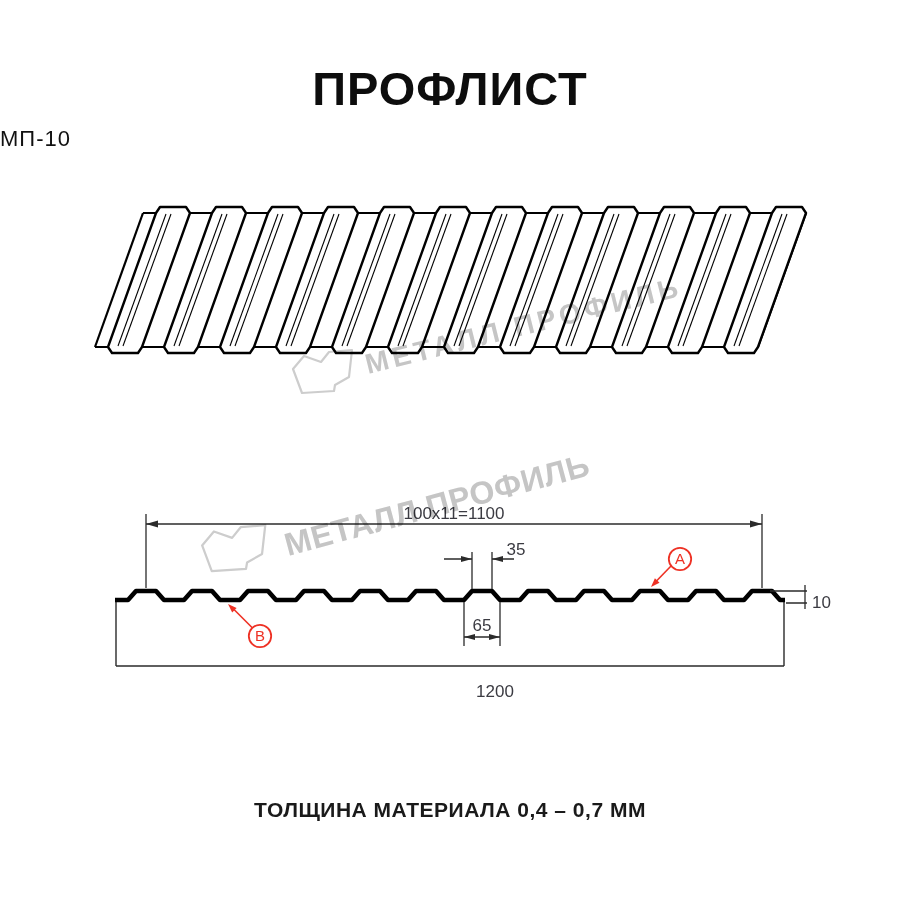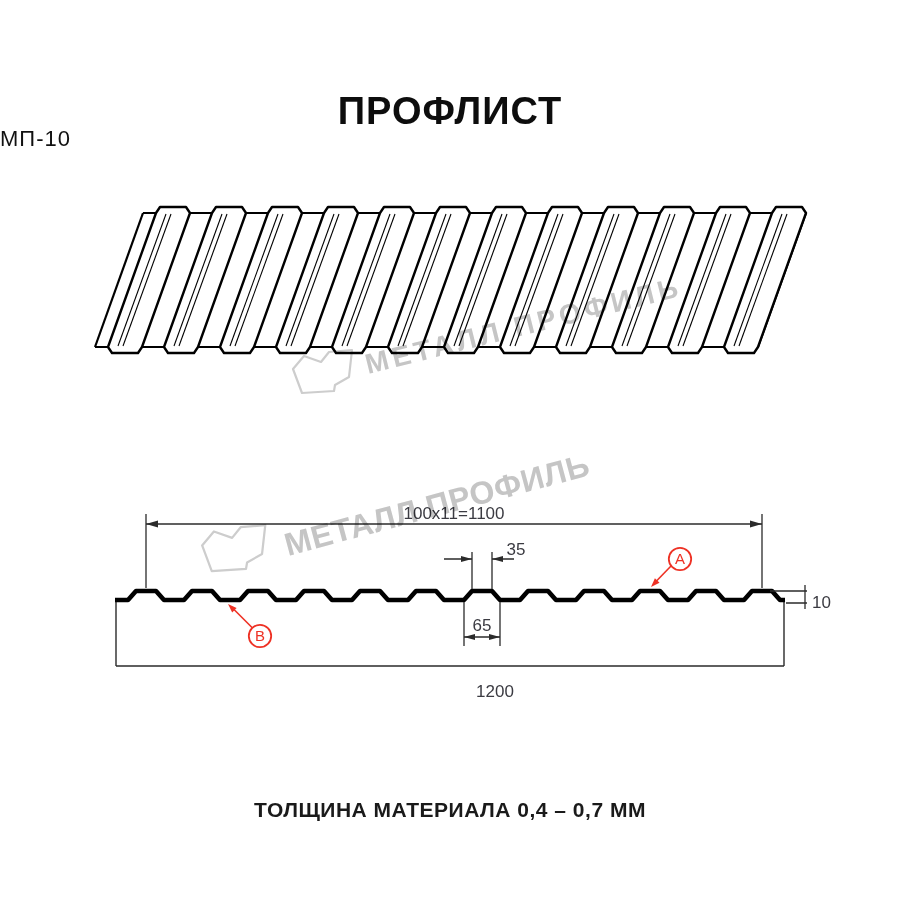--- a/index.html
+++ b/index.html
@@ -1,22 +1,22 @@
 <!DOCTYPE html>
 <html><head>
 <meta charset="utf-8">
 <style>
   html,body{margin:0;padding:0;}
   body{width:900px;height:900px;background:#ffffff;overflow:hidden;
        font-family:"Liberation Sans",sans-serif;}
   #stage{position:relative;width:900px;height:900px;background:#ffffff;}
 
   .title{
-    position:absolute;left:0;top:92px;width:900px;text-align:center;
-    font-size:38px;font-weight:700;letter-spacing:1px;color:#0d0d0d;
+    position:absolute;left:0;top:65px;width:900px;text-align:center;
+    font-size:47px;font-weight:700;letter-spacing:1px;color:#0d0d0d;
     line-height:1;
   }
   .subtitle{
     position:absolute;left:0;top:128px;width:900px;text-align:left;
     font-size:22px;font-weight:400;letter-spacing:1px;color:#111;
     line-height:1;
   }
   .footer-note{
     position:absolute;left:0;top:799px;width:900px;text-align:center;
     font-size:21px;font-weight:600;letter-spacing:0.5px;color:#1a1a1a;

